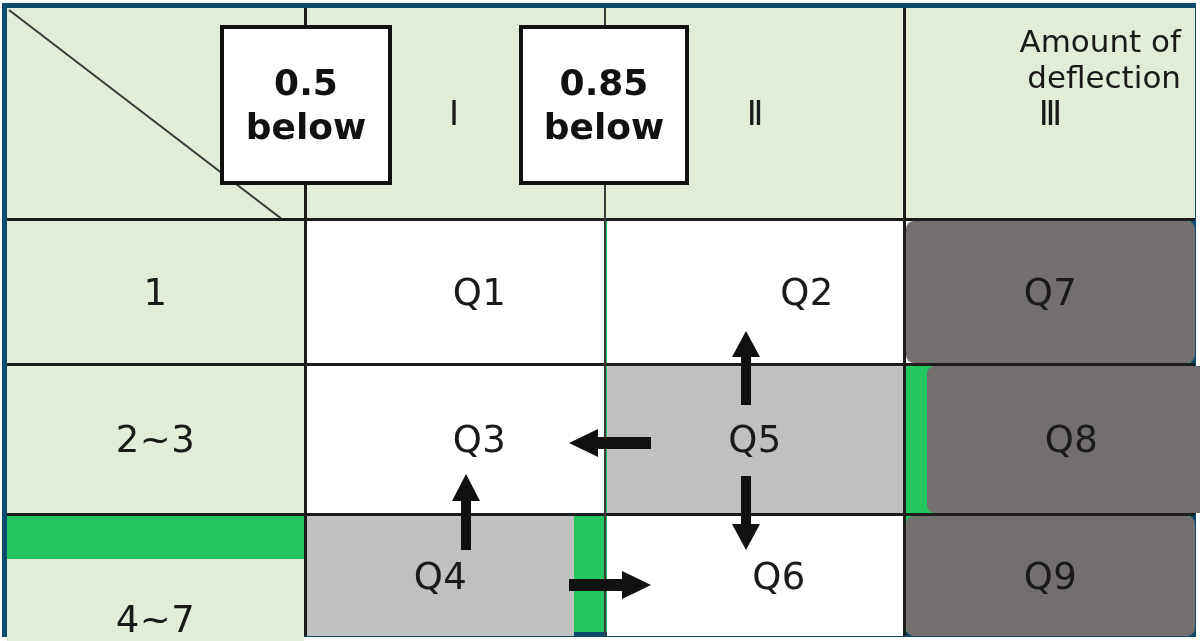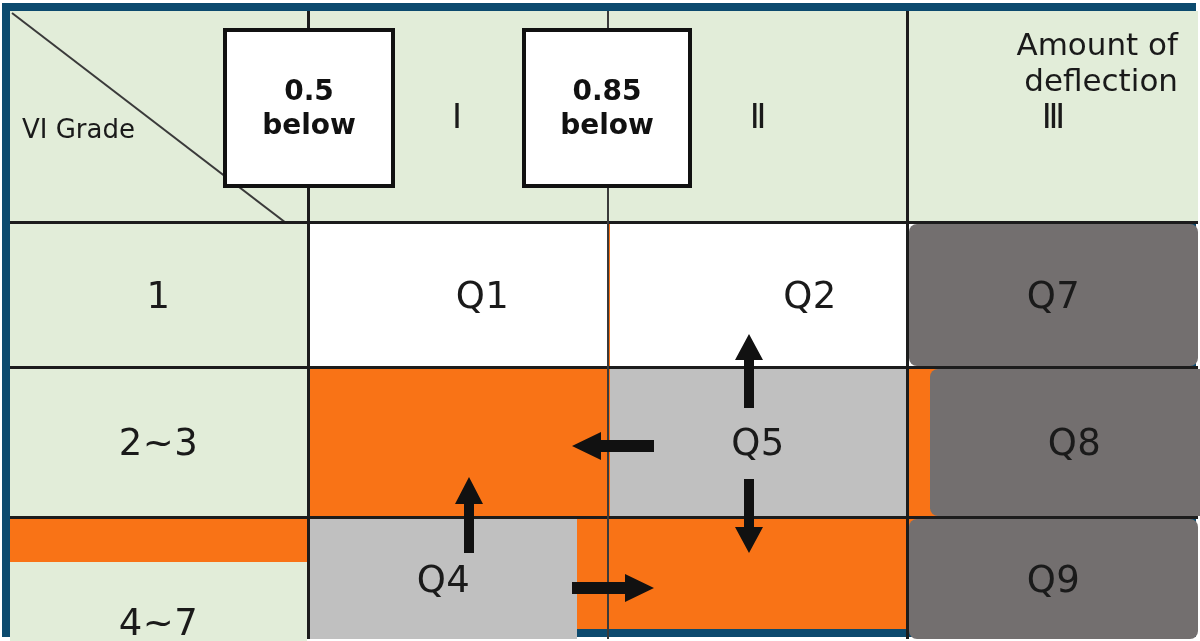--- a/index.html
+++ b/index.html
@@ -19,22 +19,22 @@
   }
 
   
   .matrix {
     position: absolute;
     left: 2px;
     top: 3px;
     width: 1194px;
     height: 634px;
     box-sizing: border-box;
-    border: 8px solid #0c4a6e;
-    background: #f97316;
+    border: 5px solid #0c4a6e;
+    background: #22c55e;
   }
 
   .cell {
     position: absolute;
     box-sizing: border-box;
     display: flex;
     align-items: center;
     justify-content: center;
     color: #1a1a1a;
     font-size: 37px;
@@ -116,21 +116,21 @@
   .callout {
     position: absolute;
     box-sizing: border-box;
     background: #ffffff;
     border: 4px solid #111111;
     display: flex;
     flex-direction: column;
     align-items: center;
     justify-content: center;
     font-weight: bold;
-    font-size: 28px;
+    font-size: 36px;
     line-height: 1.22;
     color: #111111;
     z-index: 6;
   }
 
   
   .arrow {
     position: absolute;
     z-index: 5;
     pointer-events: none;
@@ -143,38 +143,39 @@
   <div class="matrix">
 
     <div class="cell bg-green" style="left:0;top:0;width:1188px;height:210px;"></div>
 
     <div id="corner"></div>
     <svg id="corner-diagonal" viewBox="0 0 297 230" preserveAspectRatio="none">
       <line x1="2" y1="2" x2="297" y2="228" stroke="#3a3a3a" stroke-width="2"></line>
     </svg>
     <div class="corner-text" id="corner-col-label">Amount of deflection</div>
     <div class="corner-text" id="corner-row-label">
-      <div>VI Grade</div>
     </div>
 
     <div class="roman" style="left:297px;width:300px;">Ⅰ</div>
     <div class="roman" style="left:600px;width:296px;">Ⅱ</div>
     <div class="roman" style="left:899px;width:289px;">Ⅲ</div>
 
     <div class="cell bg-green" style="left:0;top:213px;width:297px;height:142px;">1</div>
     <div class="cell bg-white" style="left:300px;top:213px;width:297px;height:142px;">Q1</div>
     <div class="cell bg-white" style="left:600px;top:213px;width:352px;height:142px;">Q2</div>
     <div class="cell bg-dark" style="left:899px;top:213px;width:289px;height:142px;">Q7</div>
 
     <div class="cell bg-green" style="left:0;top:358px;width:297px;height:147px;">2~3</div>
+    <div class="cell bg-white" style="left:300px;top:358px;width:297px;height:147px;">Q3</div>
     <div class="cell bg-gray" style="left:600px;top:358px;width:296px;height:147px;">Q5</div>
     <div class="cell bg-dark" style="left:920px;top:358px;width:289px;height:147px;">Q8</div>
 
     <div class="cell bg-green" style="left:0;top:508px;width:297px;height:120px;margin-top:43px;">4~7</div>
     <div class="cell bg-gray" style="left:300px;top:508px;width:267px;height:120px;">Q4</div>
+    <div class="cell bg-white" style="left:600px;top:508px;width:296px;height:120px;">Q6</div>
     <div class="cell bg-dark" style="left:899px;top:508px;width:289px;height:120px;">Q9</div>
 
     <div class="hline" style="left:0;top:210px;width:1188px;"></div>
     <div class="hline" style="left:0;top:355px;width:1188px;"></div>
     <div class="hline" style="left:0;top:505px;width:1188px;"></div>
 
     <div class="vline" style="left:297px;top:0;height:628px;"></div>
     <div class="thin-vline" style="left:597px;top:0;height:628px;"></div>
     <div class="vline" style="left:896px;top:0;height:628px;"></div>
 

